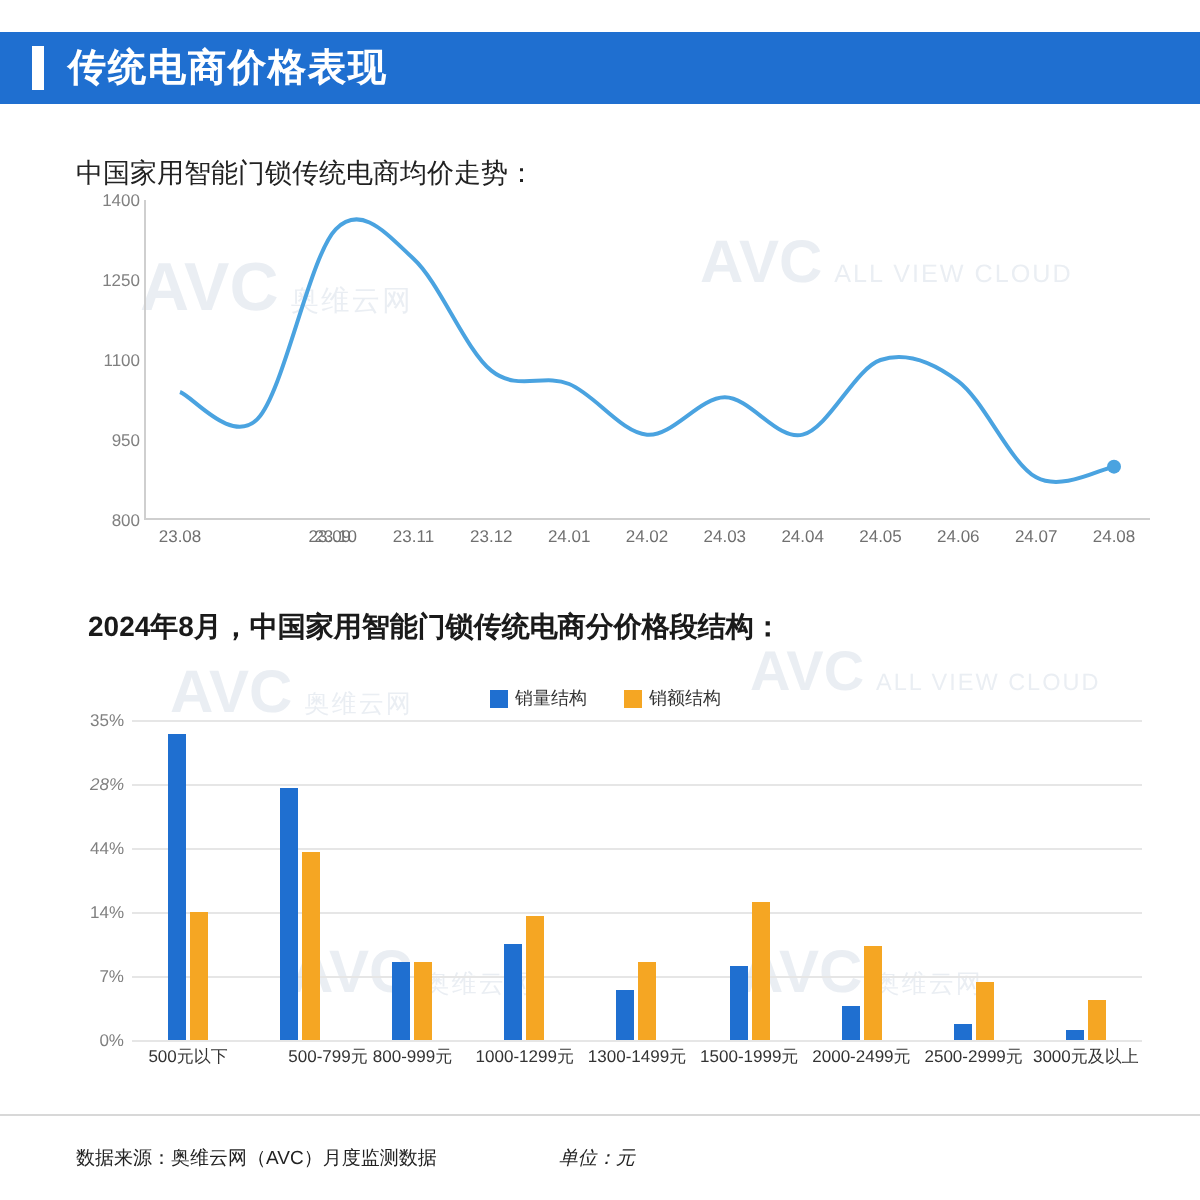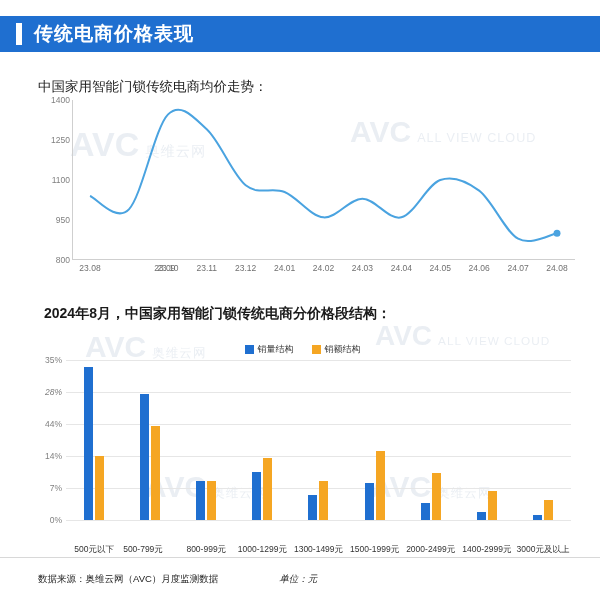--- a/index.html
+++ b/index.html
@@ -52,21 +52,21 @@
   .leg-item{display:flex;align-items:center;font-size:9px;color:#333;}
   .leg-swatch{width:9px;height:9px;margin-right:4px;display:inline-block;}
   .bc-ylabels{position:absolute;left:0;top:20px;width:32px;height:160px;}
   .bc-ylabels div{
     position:absolute;right:0;font-size:8.5px;color:#808080;transform:translateY(-50%);
   }
   .bc-plot{position:absolute;left:36px;top:20px;right:4px;height:160px;}
   .bc-grid{position:absolute;left:0;right:0;height:1px;background:#e6e6e6;}
   .bc-group{position:absolute;bottom:0;height:100%;}
   .bc-bar{position:absolute;bottom:0;width:9px;}
-  .bc-xlabels{position:absolute;left:36px;top:183px;right:4px;height:16px;margin-top:21px;}
+  .bc-xlabels{position:absolute;left:36px;top:183px;right:4px;height:16px;}
   .bc-xlabels span{
     position:absolute;font-size:8.5px;color:#333;transform:translateX(-50%);
     white-space:nowrap;
   }
 
   
   .footer{
     position:absolute;left:0;bottom:0;width:600px;height:42px;
     border-top:1px solid #d8d8d8;display:flex;align-items:center;
   }
@@ -192,27 +192,27 @@
           <div class="bc-bar" style="height: 8.22857px; background: rgb(31, 111, 208); left: 18.0556px;"></div>
           <div class="bc-bar" style="height: 28.8px; background: rgb(245, 166, 35); left: 29.0556px;"></div>
         </div>
         <div class="bc-group" style="left: 448.889px; width: 56.1111px;">
           <div class="bc-bar" style="height: 5.48571px; background: rgb(31, 111, 208); left: 18.0556px;"></div>
           <div class="bc-bar" style="height: 19.6571px; background: rgb(245, 166, 35); left: 29.0556px;"></div>
         </div>
       </div>
     <div class="bc-xlabels">
         <span style="left: 28.0556px;">500元以下</span>
-        <span style="left: 77px;">500-799元</span>
+        <span style="left: 98px;">500-799元</span>
         <span style="left: 140.278px;">800-999元</span>
         <span style="left: 196.389px;">1000-1299元</span>
         <span style="left: 252.5px;">1300-1499元</span>
         <span style="left: 308.611px;">1500-1999元</span>
         <span style="left: 364.722px;">2000-2499元</span>
-        <span style="left: 420.833px;">1400-2999元</span>
+        <span style="left: 420.833px;">2500-2999元</span>
         <span style="left: 476.944px;">3000元及以上</span>
       </div>
   </div>
 
   <div class="footer">
     <div class="footer-src">数据来源：奥维云网（AVC）月度监测数据</div>
     <div class="footer-unit">单位：元</div>
   </div>
 
 </div>

